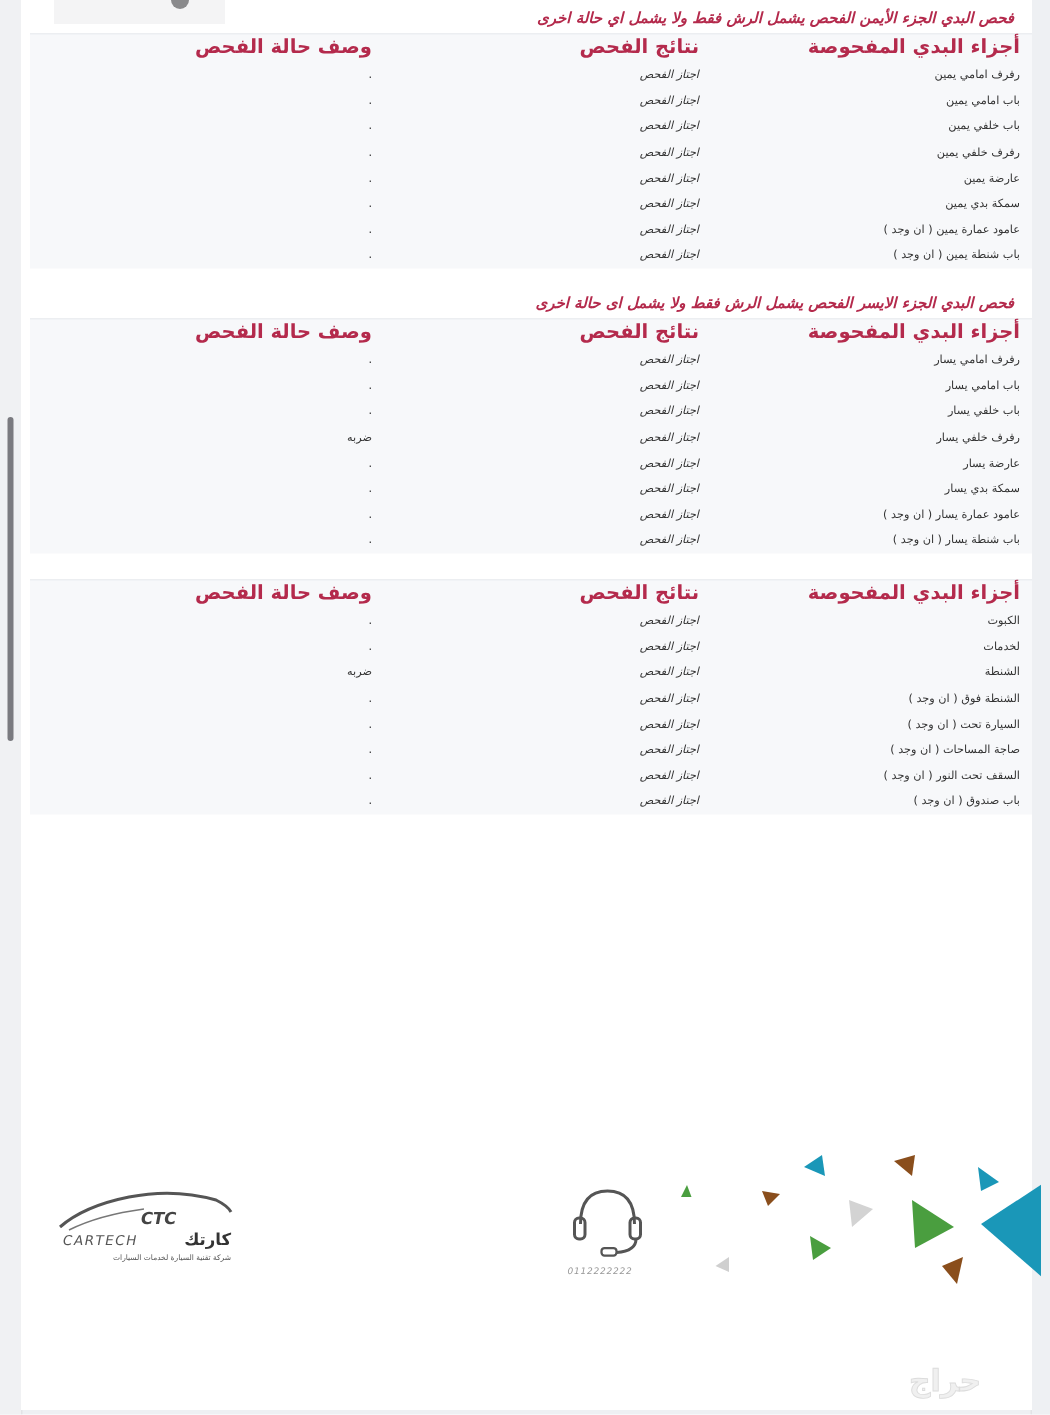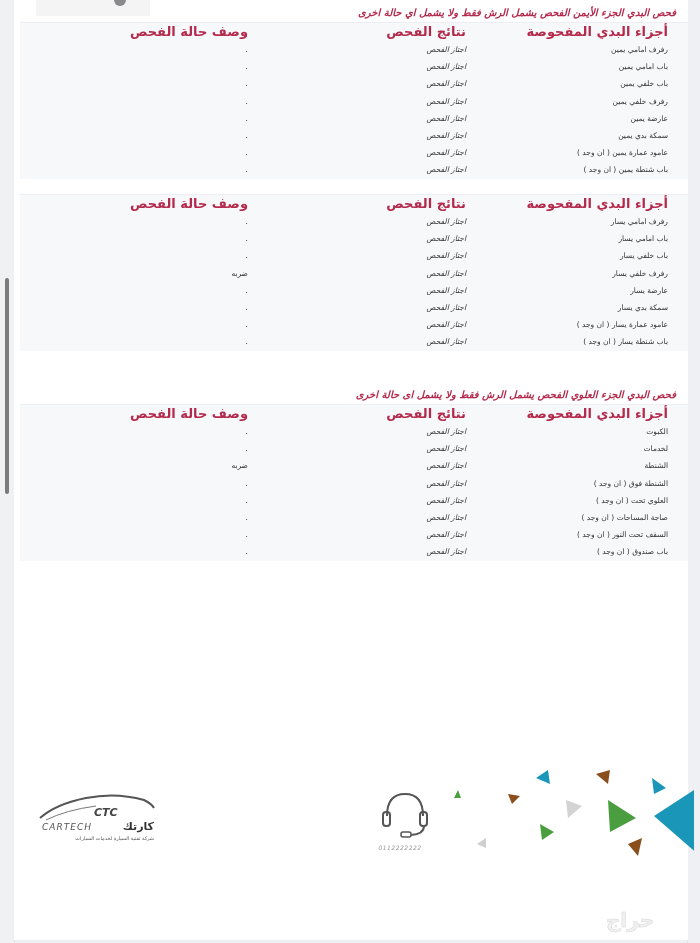--- a/index.html
+++ b/index.html
@@ -42,21 +42,21 @@
   }
   .table {
     background:#f7f8fa; border-top:1px solid #eceef1;
     direction:rtl;
   }
   .row {
     position:relative; height:17.2px; font-size:7.5px; color:#333;
   }
   .row.header { height:18px; }
   .c1, .c2, .c3 { position:absolute; top:0; line-height:17px; white-space:nowrap; }
-  .c1 { right:20px; }
+  .c1 { right:8px; }
   .c2 { right:222px; font-style:italic; }
   .c3 { right:440px; }
   .header .c1, .header .c2, .header .c3 { color:#b42a4c; font-weight:bold; font-style:normal; font-size:13px; }
   .footer { position:absolute; left:14px; top:760px; width:674px; height:120px; }
   .logo { position:absolute; left:22px; top:24px; width:130px; height:60px; }
   .support { position:absolute; left:356px; top:26px; width:70px; height:70px; text-align:center; }
   .support-num { font-size:6px; color:#999; font-style:italic; letter-spacing:0.5px; position:absolute; left:0; top:58px; width:60px; text-align:center;}
   .shapes { position:absolute; left:430px; top:0; width:250px; height:110px; }
   .watermark { position:absolute; left:580px; top:905px; width:100px; height:30px; }
 </style>
@@ -119,20 +119,21 @@
       </div>
     <div class="row">
         <span class="c1">باب شنطة يمين ( ان وجد )</span>
         <span class="c2">اجتاز الفحص</span>
         <span class="c3">.</span>
       </div>
   </div>
 </div>
 
 <div class="section" style="top:194px;">
+  <div class="section-title">فحص البدي الجزء الايسر الفحص يشمل الرش فقط ولا يشمل اى حالة اخرى</div>
   <div class="table">
     <div class="row header">
       <span class="c1">أجزاء البدي المفحوصة</span>
       <span class="c2">نتائج الفحص</span>
       <span class="c3">وصف حالة الفحص</span>
     </div>
     <div class="row">
         <span class="c1">رفرف امامي يسار</span>
         <span class="c2">اجتاز الفحص</span>
         <span class="c3">.</span>
@@ -169,21 +170,20 @@
       </div>
     <div class="row">
         <span class="c1">باب شنطة يسار ( ان وجد )</span>
         <span class="c2">اجتاز الفحص</span>
         <span class="c3">.</span>
       </div>
   </div>
 </div>
 
 <div class="section" style="top:386px;">
-  <div class="section-title">فحص البدي الجزء العلوي الفحص يشمل الرش فقط ولا يشمل اى حالة اخرى</div>
   <div class="table">
     <div class="row header">
       <span class="c1">أجزاء البدي المفحوصة</span>
       <span class="c2">نتائج الفحص</span>
       <span class="c3">وصف حالة الفحص</span>
     </div>
     <div class="row">
         <span class="c1">الكبوت</span>
         <span class="c2">اجتاز الفحص</span>
         <span class="c3">.</span>
@@ -197,21 +197,21 @@
         <span class="c1">الشنطة</span>
         <span class="c2">اجتاز الفحص</span>
         <span class="c3">ضربه</span>
       </div>
     <div class="row">
         <span class="c1">الشنطة فوق ( ان وجد )</span>
         <span class="c2">اجتاز الفحص</span>
         <span class="c3">.</span>
       </div>
     <div class="row">
-        <span class="c1">العلوي تحت ( ان وجد )</span>
+        <span class="c1">السيارة تحت ( ان وجد )</span>
         <span class="c2">اجتاز الفحص</span>
         <span class="c3">.</span>
       </div>
     <div class="row">
         <span class="c1">صاجة المساحات ( ان وجد )</span>
         <span class="c2">اجتاز الفحص</span>
         <span class="c3">.</span>
       </div>
     <div class="row">
         <span class="c1">السقف تحت النور ( ان وجد )</span>

